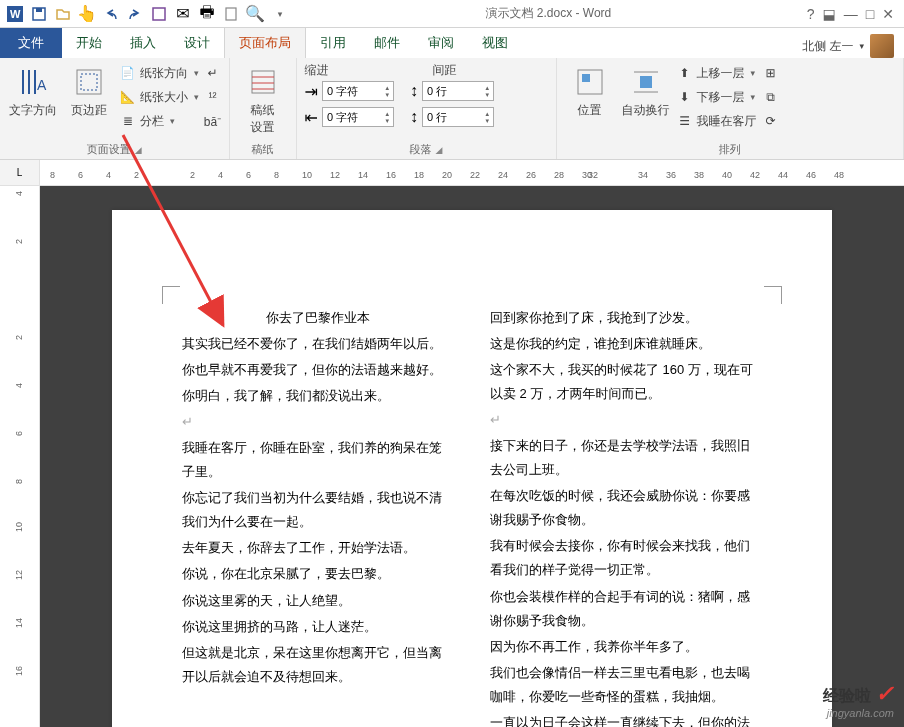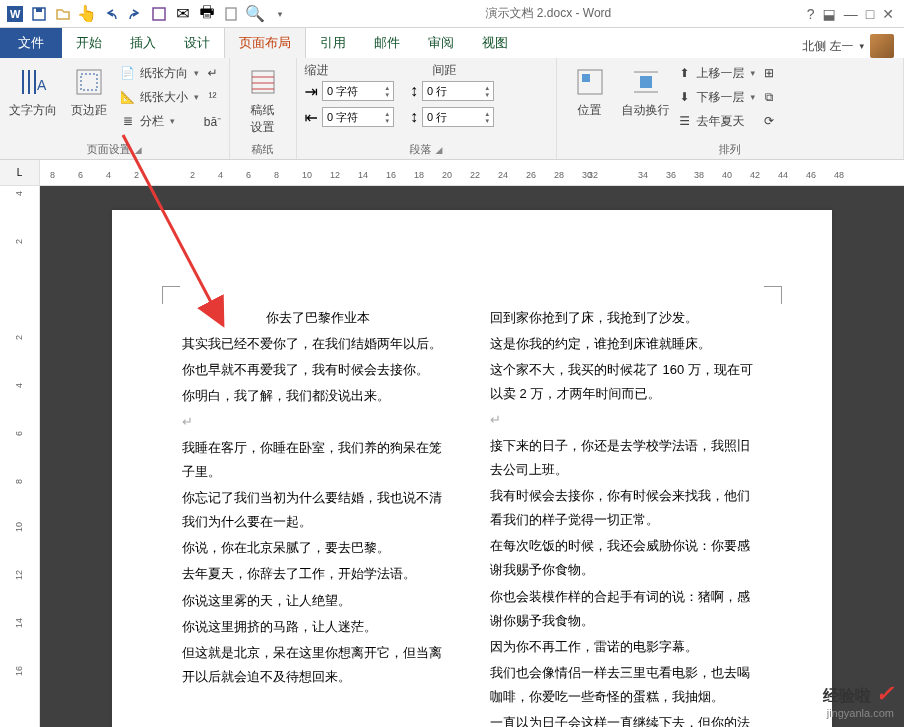--- a/index.html
+++ b/index.html
@@ -51,21 +51,21 @@
 .columns { display: flex; gap: 36px; }
 .col { flex: 1; font-family: SimSun, serif; font-size: 13px; line-height: 1.85; color: #000; }
 .col-title { text-align: center; font-weight: normal; margin-bottom: 8px; }
 .para { margin-bottom: 2px; }
 
 .red-arrow { position: absolute; top: 130px; left: 118px; pointer-events: none; z-index: 50; }
 
 .watermark { position: absolute; right: 10px; bottom: 8px; z-index: 60; font-size: 11px; color: #888; display: flex; flex-direction: column; align-items: flex-end; }
 .watermark .wm-top { font-size: 16px; font-weight: bold; color: #333; }
 .watermark .wm-top .red { color: #e53935; font-size: 22px; font-style: italic; }
-.watermark .wm-url { color: #888; }
+.watermark .wm-url { color: #888; font-style: italic; }
 
 .dlg-launcher { font-size: 9px; color: #888; margin-left: 4px; cursor: pointer; }
 </style>
 </head>
 <body>
 
 <div class="titlebar">
   <div class="qat">
     <div class="qat-item">
         <svg width="16" height="16">
@@ -278,21 +278,21 @@
         <div class="small-btn dropdown-arrow">
             <span class="sicon">⬆</span>
             <span>上移一层</span>
           </div>
         <div class="small-btn dropdown-arrow">
             <span class="sicon">⬇</span>
             <span>下移一层</span>
           </div>
         <div class="small-btn">
             <span class="sicon">☰</span>
-            <span>去年夏天</span>
+            <span>我睡在客厅</span>
           </div>
       </div>
       <div class="small-btn-stack">
         <div class="small-btn">
             <span class="sicon">⊞</span>
           </div>
         <div class="small-btn">
             <span class="sicon">⧉</span>
           </div>
         <div class="small-btn">
@@ -355,43 +355,43 @@
     </div>
   <div class="page-canvas">
     <div class="page">
       <div class="page-corner-tl"></div>
       <div class="page-corner-tr"></div>
       <div class="columns">
         <div class="col">
           <div class="col-title para">你去了巴黎作业本</div>
           <div id="col1body">
               <div class="para">其实我已经不爱你了，在我们结婚两年以后。</div>
-              <div class="para">你也早就不再爱我了，我有时候会去接你。</div>
+              <div class="para">你也早就不再爱我了，但你的法语越来越好。</div>
               <div class="para">你明白，我了解，我们都没说出来。</div>
               <div class="para" style="color: rgb(170, 170, 170);">↵</div>
               <div class="para">我睡在客厅，你睡在卧室，我们养的狗呆在笼子里。</div>
               <div class="para">你忘记了我们当初为什么要结婚，我也说不清我们为什么要在一起。</div>
+              <div class="para">去年夏天，你辞去了工作，开始学法语。</div>
               <div class="para">你说，你在北京呆腻了，要去巴黎。</div>
-              <div class="para">去年夏天，你辞去了工作，开始学法语。</div>
               <div class="para">你说这里雾的天，让人绝望。</div>
               <div class="para">你说这里拥挤的马路，让人迷茫。</div>
               <div class="para">但这就是北京，呆在这里你想离开它，但当离开以后就会迫不及待想回来。</div>
             </div>
         </div>
         <div class="col">
           <div id="col2body">
               <div class="para">回到家你抢到了床，我抢到了沙发。</div>
               <div class="para">这是你我的约定，谁抢到床谁就睡床。</div>
               <div class="para">这个家不大，我买的时候花了 160 万，现在可以卖 2 万，才两年时间而已。</div>
               <div class="para" style="color: rgb(170, 170, 170);">↵</div>
               <div class="para">接下来的日子，你还是去学校学法语，我照旧去公司上班。</div>
+              <div class="para">在每次吃饭的时候，我还会威胁你说：你要感谢我赐予你食物。</div>
               <div class="para">我有时候会去接你，你有时候会来找我，他们看我们的样子觉得一切正常。</div>
-              <div class="para">在每次吃饭的时候，我还会威胁你说：你要感谢我赐予你食物。</div>
               <div class="para">你也会装模作样的合起手有词的说：猪啊，感谢你赐予我食物。</div>
-              <div class="para">因为你不再工作，雷诺的电影字幕。</div>
+              <div class="para">因为你不再工作，我养你半年多了。</div>
               <div class="para">我们也会像情侣一样去三里屯看电影，也去喝咖啡，你爱吃一些奇怪的蛋糕，我抽烟。</div>
               <div class="para">一直以为日子会这样一直继续下去，但你的法语越来越好，已经可以看懂让·雷诺的电影字幕，那是我最喜欢的一个男演员。我喜</div>
             </div>
         </div>
       </div>
     </div>
   </div>
 </div>
 
 <svg class="red-arrow" width="130" height="210">

